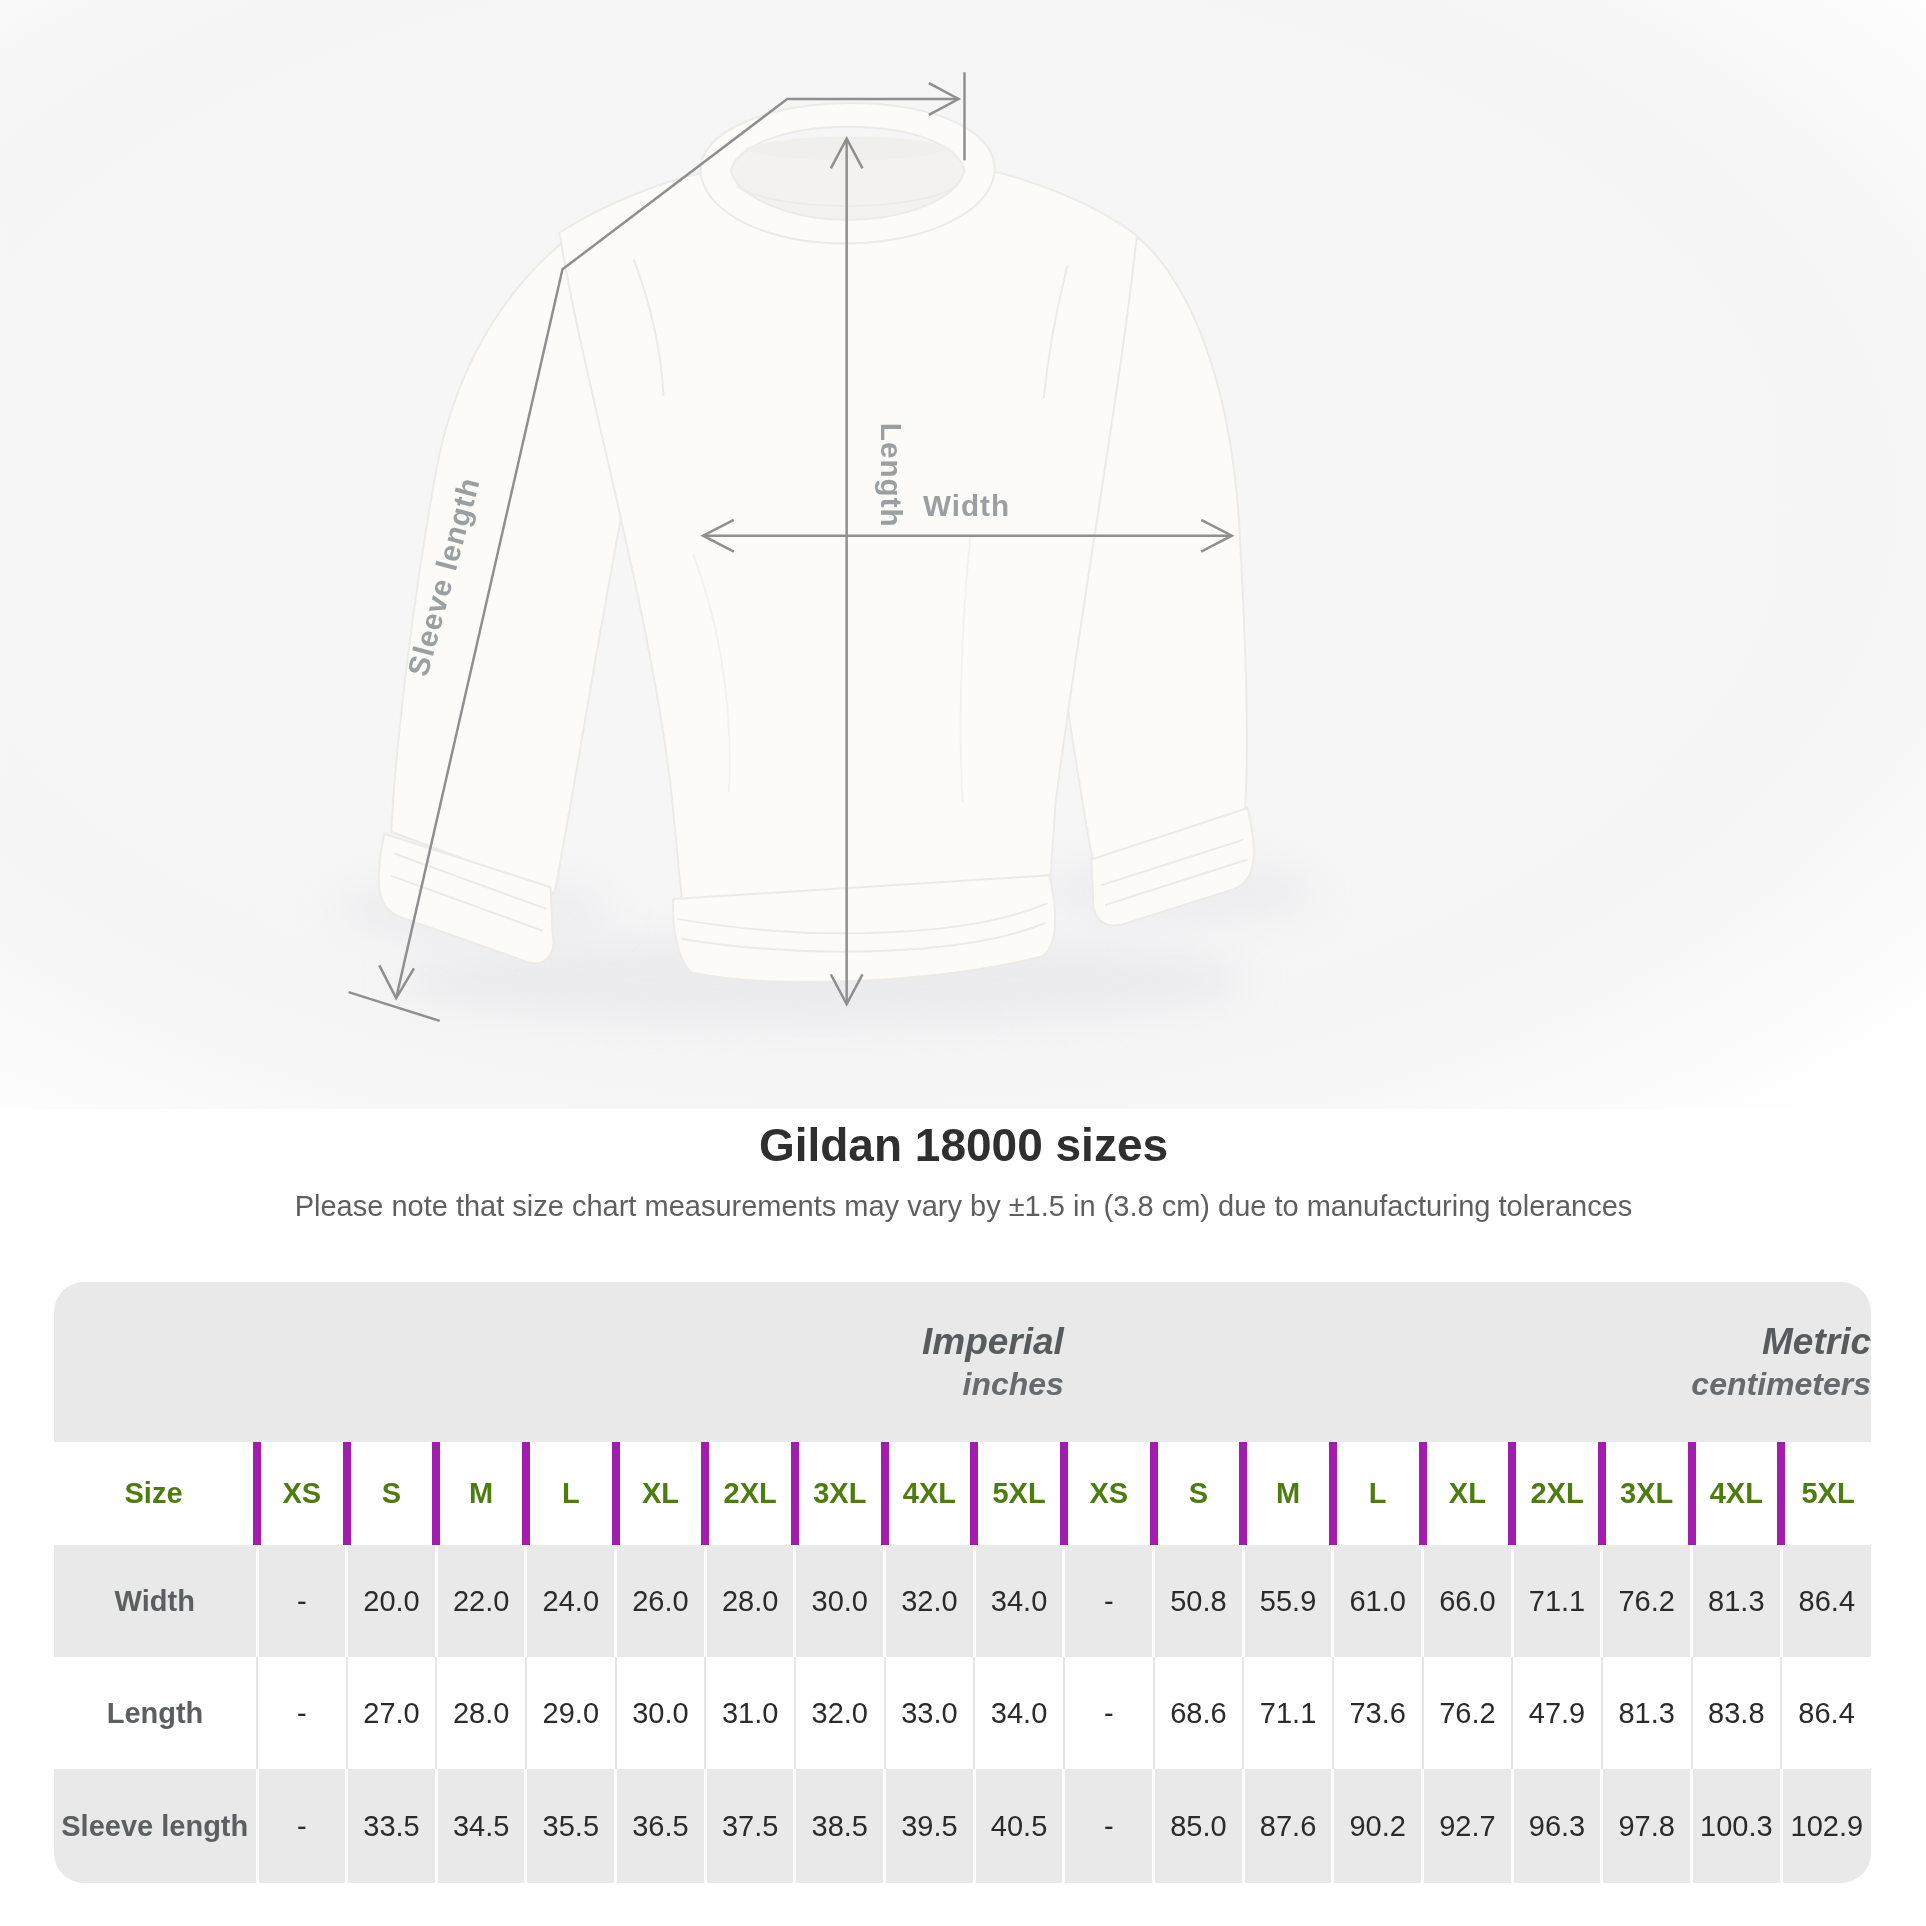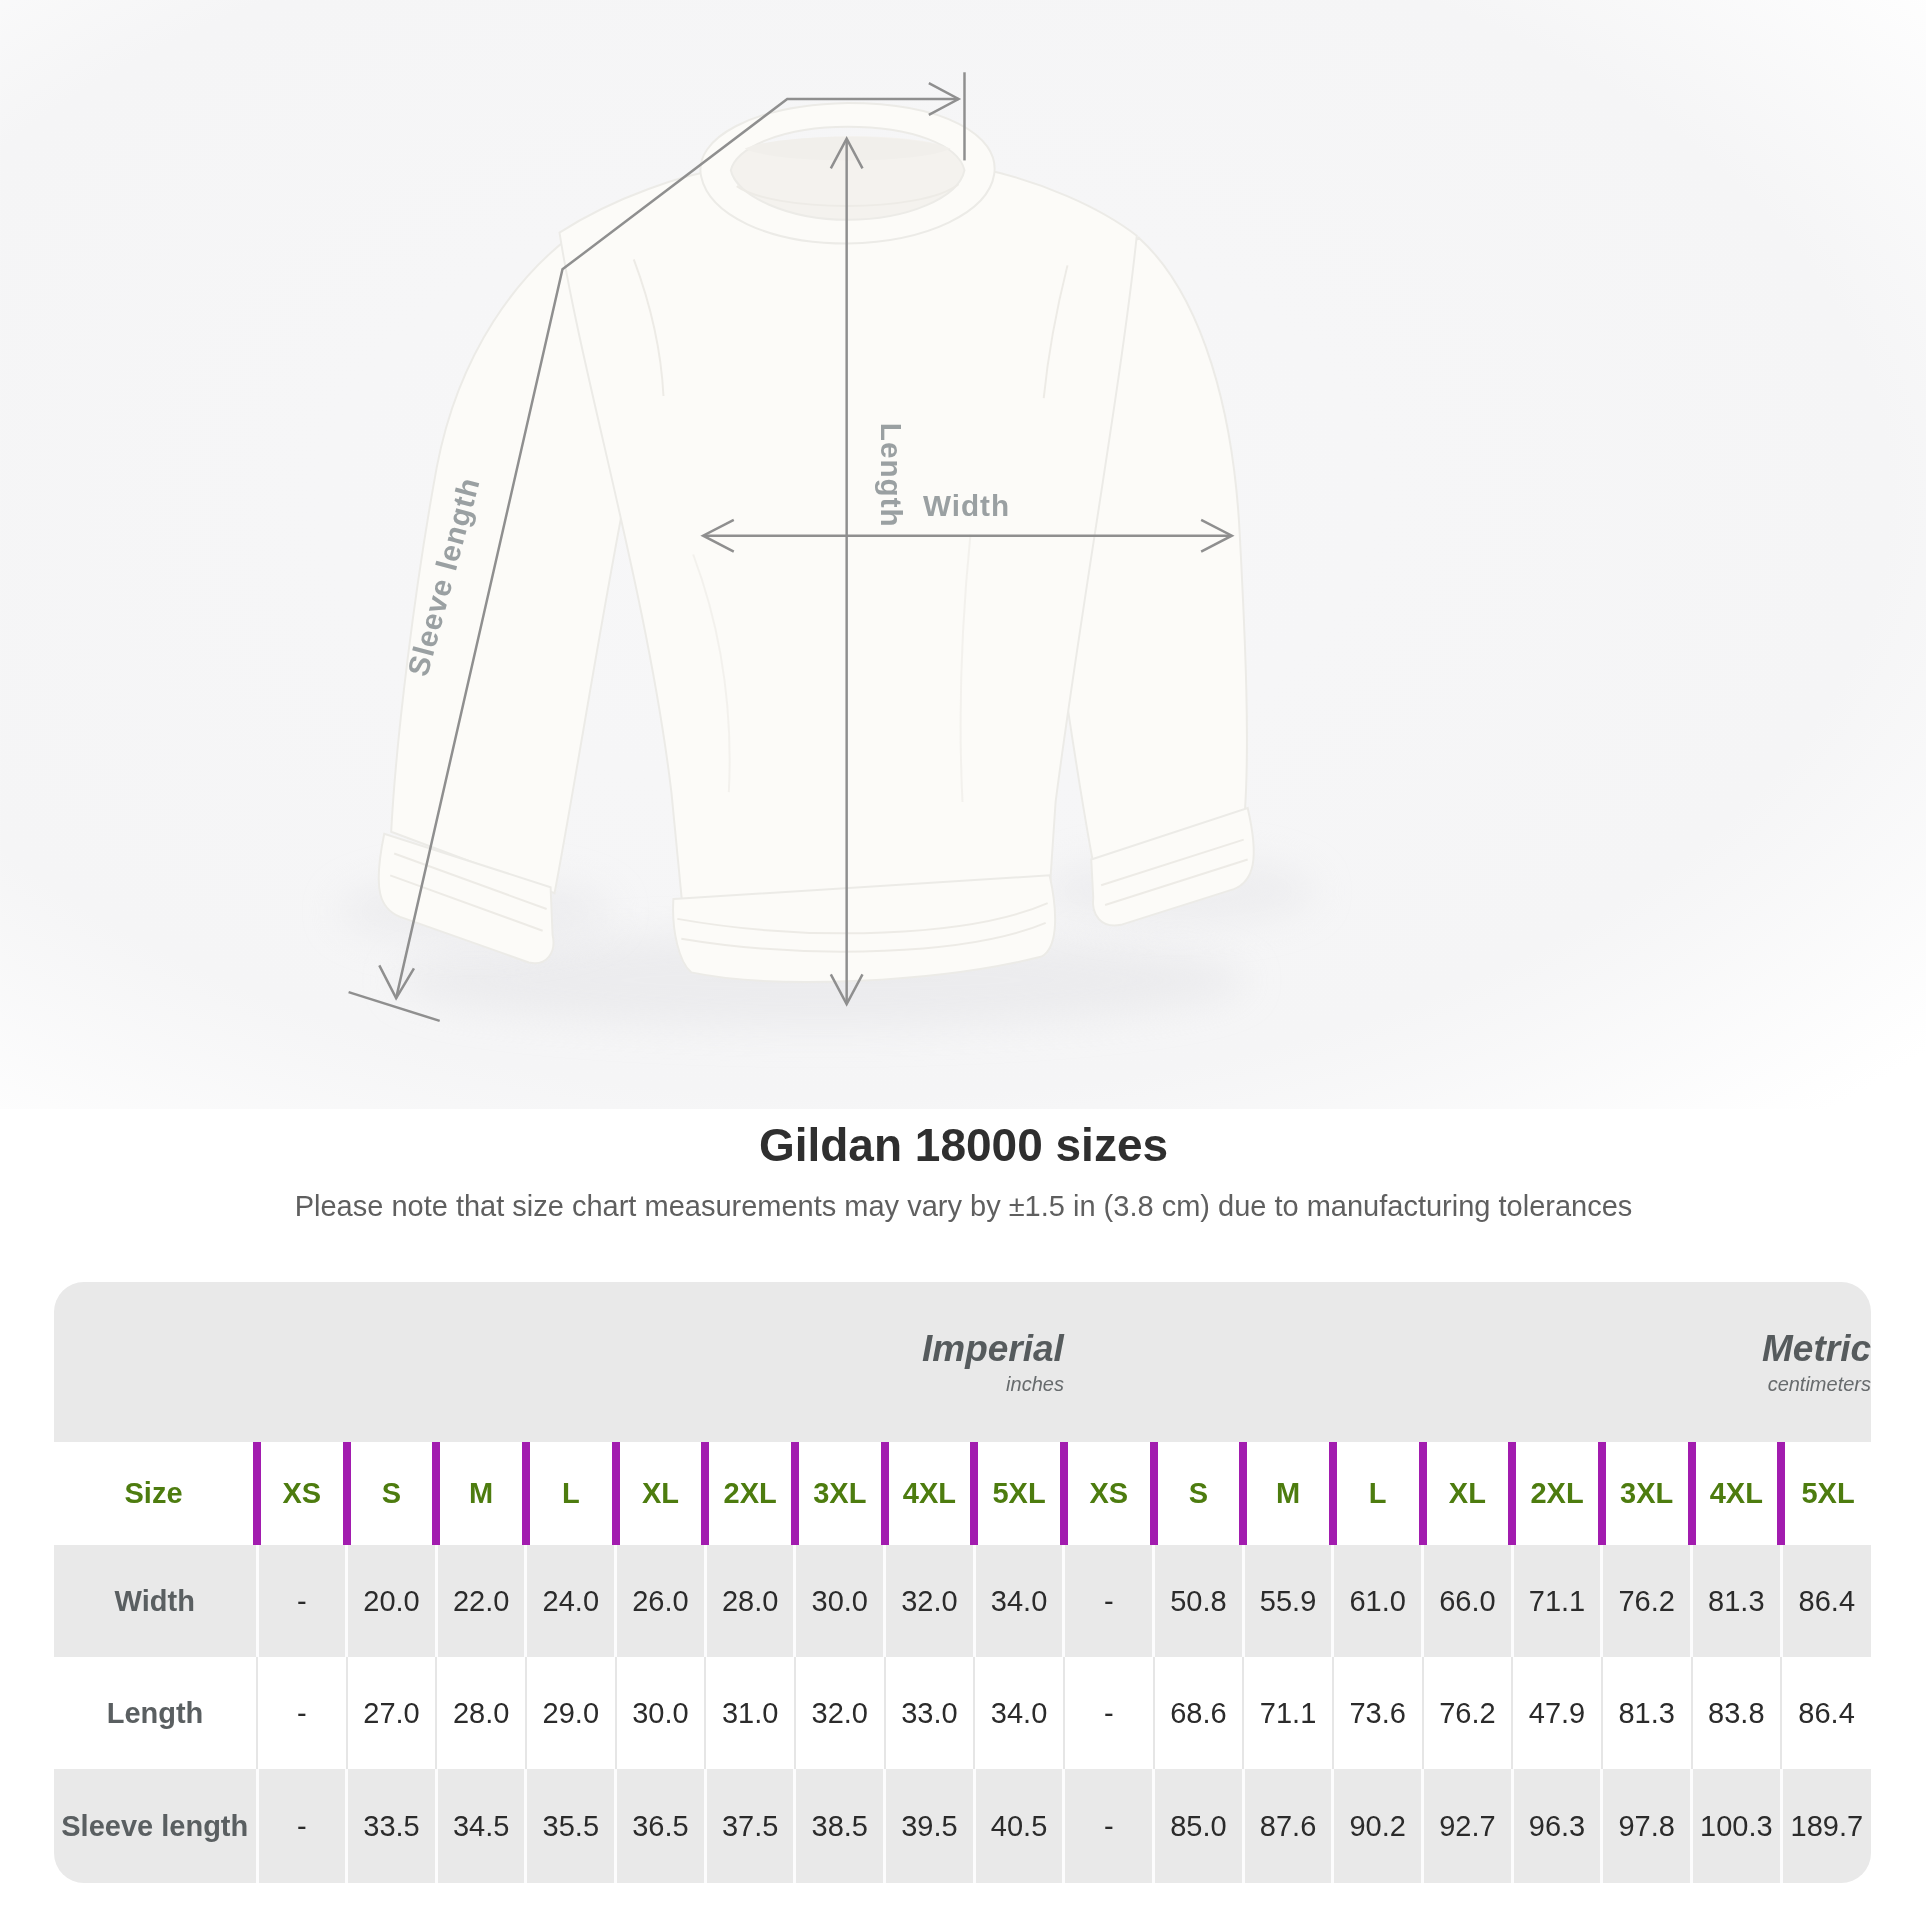--- a/index.html
+++ b/index.html
@@ -36,21 +36,21 @@
   }
   table.size-table{
     width:100%;height:100%;border-collapse:collapse;table-layout:fixed;
   }
   col.size-col{width:203px;}
   tr.unit-row th{
     background:#e9e9e9;height:160px;vertical-align:middle;text-align:right;
     font-weight:normal;padding:0;
   }
   .unit-name{font-size:37px;font-weight:bold;font-style:italic;color:#565b5d;}
-  .unit-sub{margin-top:3px;font-size:20px;font-style:italic;color:#676b6d;}
+  .unit-sub{margin-top:3px;font-size:32px;font-style:italic;color:#676b6d;font-weight:bold;}
   tr.size-row th{
     background:#ffffff;height:103px;vertical-align:middle;text-align:center;
     font-size:29px;font-weight:bold;color:#4d7c0f;padding:0;
   }
   tr.data-row th{
     font-size:29px;font-weight:bold;color:#5a5f61;text-align:center;
     vertical-align:middle;padding:0;
   }
   tr.data-row td{
     font-size:29px;color:#2b2b2b;text-align:center;vertical-align:middle;padding:0;
@@ -302,20 +302,20 @@
         <td class="sep">39.5</td>
         <td class="sep">40.5</td>
         <td class="sep">-</td>
         <td class="sep">85.0</td>
         <td class="sep">87.6</td>
         <td class="sep">90.2</td>
         <td class="sep">92.7</td>
         <td class="sep">96.3</td>
         <td class="sep">97.8</td>
         <td class="sep">100.3</td>
-        <td class="sep">189.7</td>
+        <td class="sep">102.9</td>
       </tr>
       </tbody>
     </table>
   </div>
 
 </div>
 
 
 </body></html>

